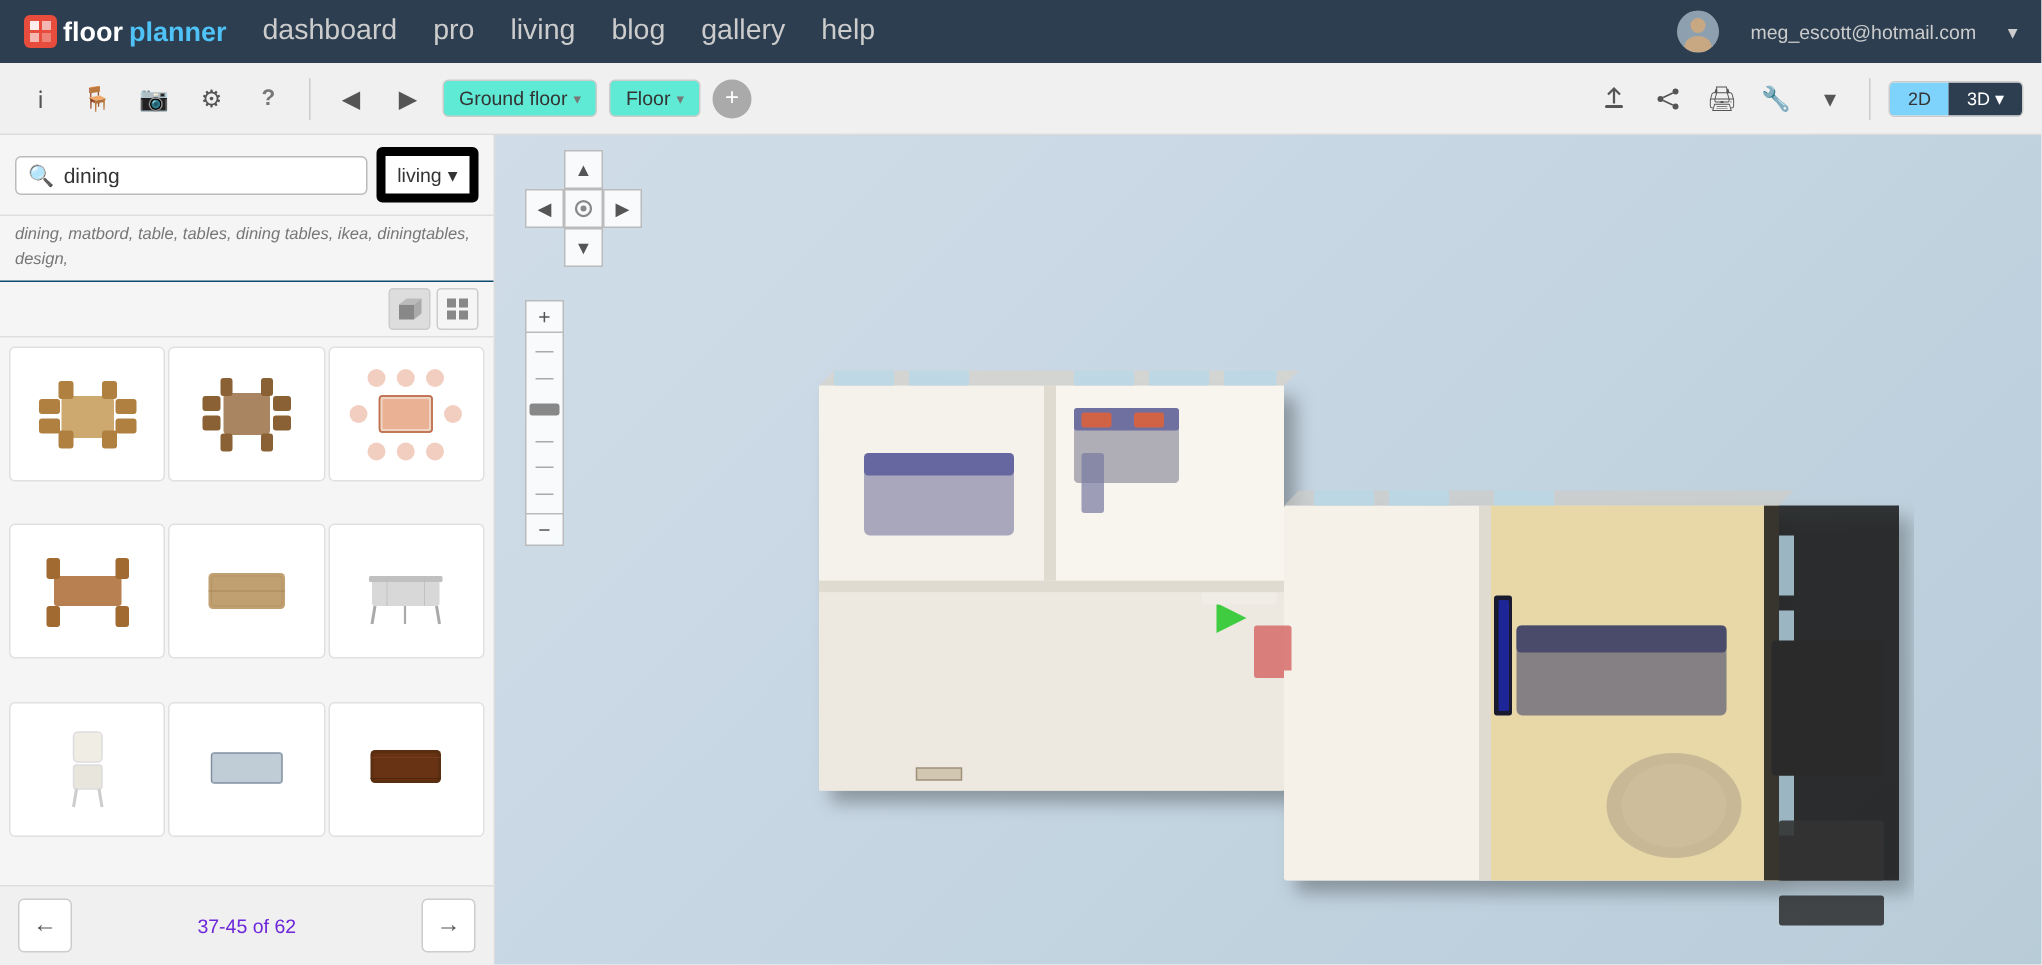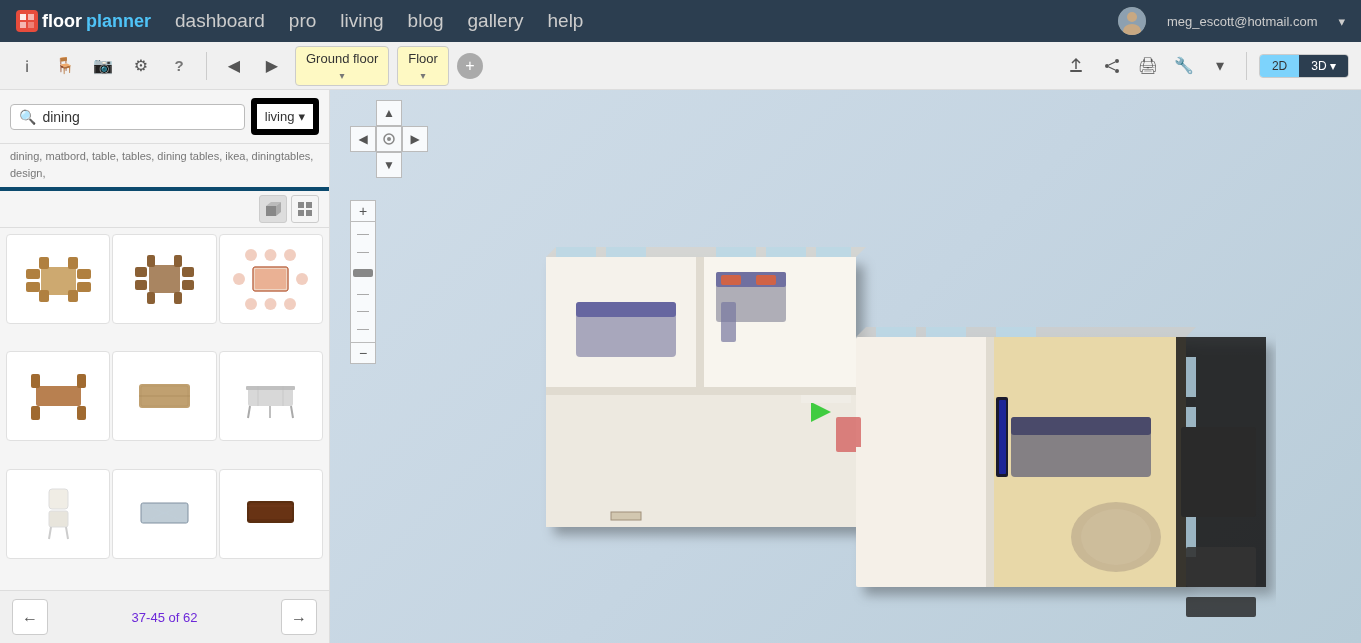--- a/index.html
+++ b/index.html
@@ -76,25 +76,24 @@
       color: #555;
     }
     .toolbar-sep { width: 1px; height: 28px; background: #ccc; margin: 0 4px; }
     .toolbar-dropdown {
       display: flex;
       align-items: center;
       gap: 4px;
       padding: 4px 10px;
       border: 1px solid #ccc;
       border-radius: 4px;
-      background: #fef9c3;
+      background: #5eead4;
       cursor: pointer;
       font-size: 13px;
       color: #333;
-      flex-direction: column;
     }
     .toolbar-dropdown .chevron { font-size: 10px; color: #777; }
     .toolbar-plus {
       width: 26px; height: 26px;
       border-radius: 50%;
       background: #aaa;
       border: none;
       cursor: pointer;
       display: flex; align-items: center; justify-content: center;
       font-size: 16px;
@@ -186,22 +185,23 @@
       border-radius: 4px;
       background: white;
       cursor: pointer;
       font-size: 13px;
       color: #333;
     }
     .tags-row {
       padding: 4px 10px 6px;
       font-size: 11px;
       color: #777;
-      border-bottom: 4px solid #0c4a6e;
+      border-bottom: 1px solid #0c4a6e;
       line-height: 1.5;
+      font-style: italic;
     }
     .view-toggle-row {
       display: flex;
       align-items: center;
       justify-content: flex-end;
       padding: 4px 10px;
       gap: 4px;
       border-bottom: 1px solid #ddd;
     }
     .view-toggle-btn {

